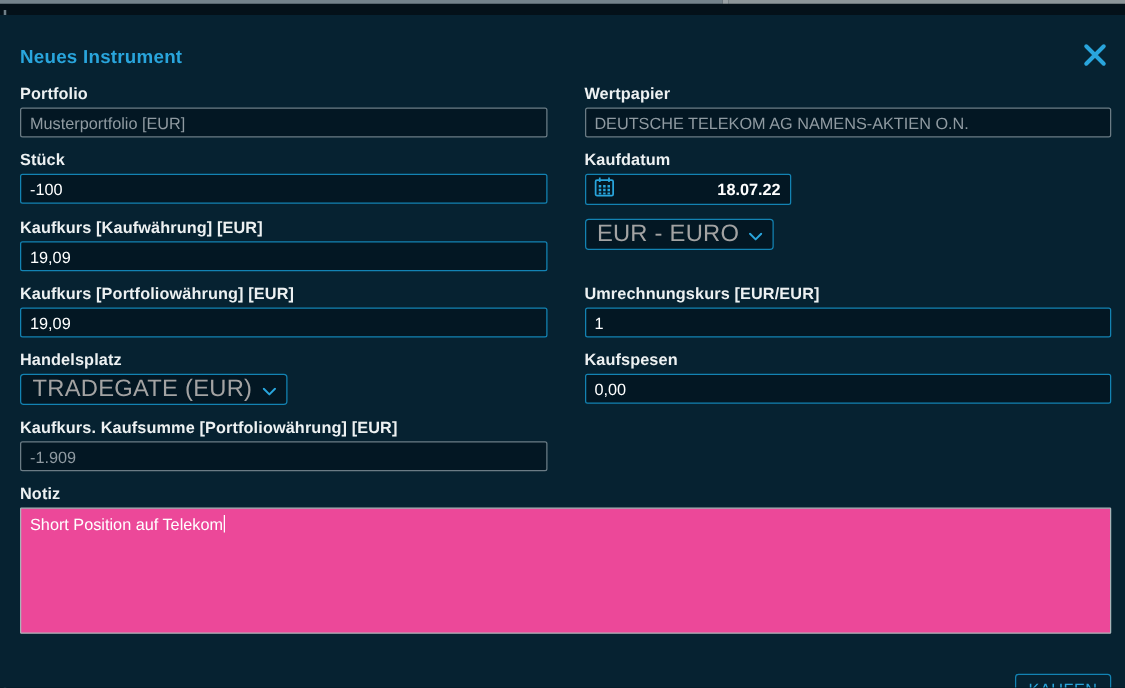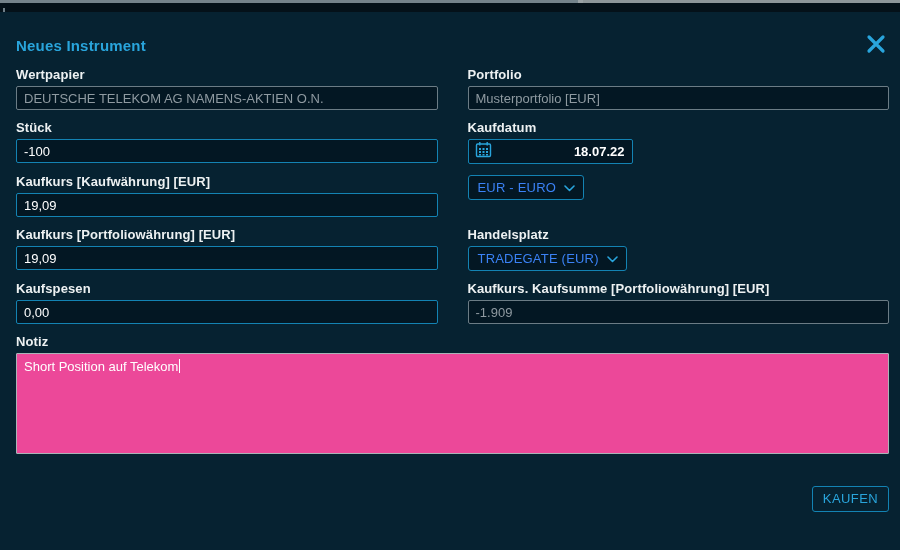--- a/index.html
+++ b/index.html
@@ -54,21 +54,21 @@
     font-family: "Liberation Sans", "DejaVu Sans", sans-serif;
     padding: 0 7px; border-radius: 2px; outline: none;
   }
   .tb.disabled {
     border-color: #6b7c85; color: #8f9aa1;
   }
   .selectbox {
     height: 25px; background: #031723;
     border: 1px solid #1383b3; border-radius: 3px;
     display: inline-flex; align-items: center; justify-content: space-between;
-    color: #3b82f6; font-size: 13px; padding: 0 8px 0 9px; cursor: pointer;
+    color: #a3a3a3; font-size: 19px; padding: 0 8px 0 9px; cursor: pointer;
     letter-spacing: 0.2px;
   }
   .selectbox .chev { margin-left: 8px; flex: 0 0 auto; }
   .datebox {
     width: 165px; height: 25px; background: #031723;
     border: 1px solid #1383b3; border-radius: 2px;
     display: flex; align-items: center; padding: 0 7px 0 6px; cursor: pointer; justify-content: flex-end;
   }
   .datebox .date-value {
     flex: 1; text-align: right; color: #ffffff; font-size: 13px; font-weight: bold;
@@ -112,26 +112,26 @@
         <svg width="20" height="20" viewBox="0 0 20 20">
           <path d="M3 3 L17 17 M17 3 L3 17" stroke="#29a5dc" stroke-width="3.2" stroke-linecap="round"></path>
         </svg>
       </span>
     </button>
   </div>
 
   <div class="form-grid">
 
     <div class="field">
+      <div class="field-label">Portfolio</div>
+      <input class="tb disabled" readonly="" value="Musterportfolio [EUR]" style="">
+    </div>
+    <div class="field">
       <div class="field-label">Wertpapier</div>
       <input class="tb disabled" readonly="" value="DEUTSCHE TELEKOM AG NAMENS-AKTIEN O.N." style="">
-    </div>
-    <div class="field">
-      <div class="field-label">Portfolio</div>
-      <input class="tb disabled" readonly="" value="Musterportfolio [EUR]" style="">
     </div>
 
     <div class="field">
       <div class="field-label">Stück</div>
       <input class="tb" value="-100" style="">
     </div>
     <div class="field">
       <div class="field-label">Kaufdatum</div>
       <div class="datebox">
         <span>
@@ -168,20 +168,24 @@
             <polyline points="1,1 5.5,5.5 10,1" fill="none" stroke="#29a5dc" stroke-width="1.6" stroke-linecap="round" stroke-linejoin="round"></polyline>
           </svg>
         </span>
       </div>
     </div>
 
     <div class="field">
       <div class="field-label">Kaufkurs [Portfoliowährung] [EUR]</div>
       <input class="tb" value="19,09" style="">
     </div>
+    <div class="field">
+      <div class="field-label">Umrechnungskurs [EUR/EUR]</div>
+      <input class="tb" value="1" style="">
+    </div>
 
     <div class="field">
       <div class="field-label">Handelsplatz</div>
       <div class="selectbox">
         <span>TRADEGATE (EUR)</span>
         <span class="chev">
           <svg width="11" height="7" viewBox="0 0 11 7">
             <polyline points="1,1 5.5,5.5 10,1" fill="none" stroke="#29a5dc" stroke-width="1.6" stroke-linecap="round" stroke-linejoin="round"></polyline>
           </svg>
         </span>

